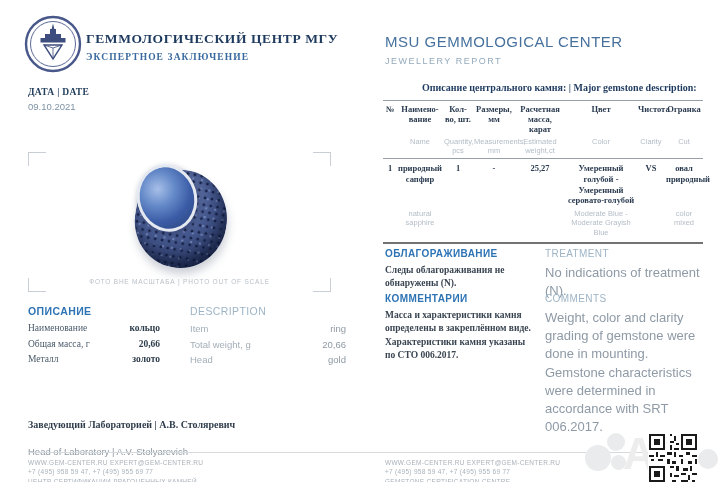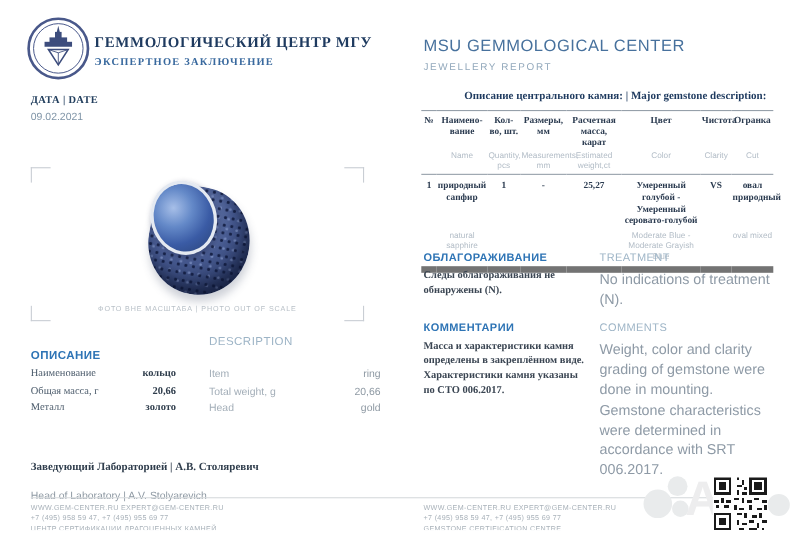--- a/index.html
+++ b/index.html
@@ -41,21 +41,21 @@
       box-shadow: inset -6px -8px 14px rgba(10,16,40,0.55), 2px 6px 8px rgba(60,70,100,0.25); }
   .ring .gem { position:absolute; left:8px; top:6px; width:60px; height:68px; border-radius:50%;
       transform:rotate(-16deg);
       background: radial-gradient(circle at 38% 32%, #a7bfe8 0%, #6489c8 32%, #3a5ba5 62%, #2a4377 100%);
       border:3px solid #e4e9f1; box-shadow: 1px 3px 6px rgba(30,40,80,0.45); }
 
   
   .desc { position:absolute; left:28px; top:305px; width:318px; }
   .desc-head { display:grid; grid-template-columns:162px 1fr; margin-bottom:4px; }
   .sec-title-ru { font-family:"Liberation Sans", sans-serif; font-size:10.5px; font-weight:700;
-                  color:#2e74b5; letter-spacing:0.4px;margin-top:12px; }
+                  color:#2e74b5; letter-spacing:0.4px; }
   .sec-title-en { font-family:"Liberation Sans", sans-serif; font-size:10.5px; font-weight:400;
                   color:#9db4c6; letter-spacing:0.4px; }
   .desc-row { display:grid; grid-template-columns:86px 46px 30px 70px 86px; font-size:9.5px;
               line-height:15.5px; }
   .desc-row .rl { color:#4a5a6a; }
   .desc-row .rv { text-align:right; font-weight:700; color:#2f3d4c; }
   .desc-row .el { font-family:"Liberation Sans", sans-serif; color:#a3aeb8; }
   .desc-row .ev { font-family:"Liberation Sans", sans-serif; text-align:right; color:#8e99a3; }
 
   
@@ -72,21 +72,21 @@
 
   table.gem { position:absolute; left:383px; top:100px; width:320px; border-collapse:collapse;
               table-layout:fixed; }
   table.gem td, table.gem th { padding:1px 1px; text-align:center; vertical-align:top; font-weight:400; }
   table.gem .ru-head th { font-size:8.5px; font-weight:700; color:#2b3b50; border-top:1px solid #96a0aa;
                           padding-top:3px; line-height:1.2; }
   table.gem .en-head th { font-family:"Liberation Sans", sans-serif; font-size:7.5px; color:#b3bdc7;
                           border-bottom:1px solid #96a0aa; padding-bottom:3px; line-height:1.25; }
   table.gem .ru-row td { font-size:8.5px; font-weight:700; color:#2b3b50; padding-top:4px; line-height:1.25; }
   table.gem .en-row td { font-family:"Liberation Sans", sans-serif; font-size:7.5px; color:#b3bdc7;
-                         border-bottom:6px solid #737373; padding-top:2px; padding-bottom:5px; line-height:1.25; }
+                         border-bottom:2px solid #737373; padding-top:2px; padding-bottom:5px; line-height:1.25; }
 
   .two-col { position:absolute; left:385px; width:316px; display:grid;
              grid-template-columns:148px 1fr; column-gap:12px; }
   .tc-title-ru { font-family:"Liberation Sans", sans-serif; font-size:10px; font-weight:700;
                  color:#2e74b5; letter-spacing:0.4px; margin-bottom:5px; }
   .tc-title-en { font-family:"Liberation Sans", sans-serif; font-size:10px; color:#9db4c6;
                  letter-spacing:0.4px; margin-bottom:5px; }
   .tc-body-ru { font-size:9.5px; font-weight:700; color:#3a4552; line-height:1.4; }
   .tc-body-en { font-family:Liberation Sans, sans-serif; font-size:13px; color:#8e9aa6; line-height:1.4; }
 
@@ -121,21 +121,21 @@
       <line x1="38" y1="30" x2="29" y2="33" stroke="#3d4d7d" stroke-width="0.8"></line>
       <line x1="29" y1="33" x2="29" y2="44" stroke="#3d4d7d" stroke-width="0.8"></line>
     </svg>
   </div>
   <div class="org-title">ГЕММОЛОГИЧЕСКИЙ ЦЕНТР МГУ</div>
   <div class="doc-type">ЭКСПЕРТНОЕ ЗАКЛЮЧЕНИЕ</div>
 
   <div class="meta">
     <div>
       <div class="label">ДАТА | DATE</div>
-      <div class="value">09.02.2021</div>
+      <div class="value">09.10.2021</div>
     </div>
   </div>
 
   <div class="photo">
     <div class="corner tl"></div>
     <div class="corner tr"></div>
     <div class="corner bl"></div>
     <div class="corner br"></div>
     <div class="ring">
       <div class="dome"></div>
@@ -224,26 +224,26 @@
       <td>овал природный</td>
     </tr>
     <tr class="en-row">
       <td></td>
       <td>natural sapphire</td>
       <td></td>
       <td></td>
       <td></td>
       <td>Moderate Blue - Moderate Grayish Blue</td>
       <td></td>
-      <td>oval mixed</td>
+      <td>color mixed</td>
     </tr>
   </tbody>
     </table>
 
-  <div class="two-col" style="top:229px">
+  <div class="two-col" style="top:248px">
     <div>
       <div class="tc-title-ru">ОБЛАГОРАЖИВАНИЕ</div>
       <div class="tc-body-ru">Следы облагораживания не обнаружены (N).</div>
     </div>
     <div>
       <div class="tc-title-en">TREATMENT</div>
       <div class="tc-body-en">No indications of treatment (N).</div>
     </div>
   </div>
 

